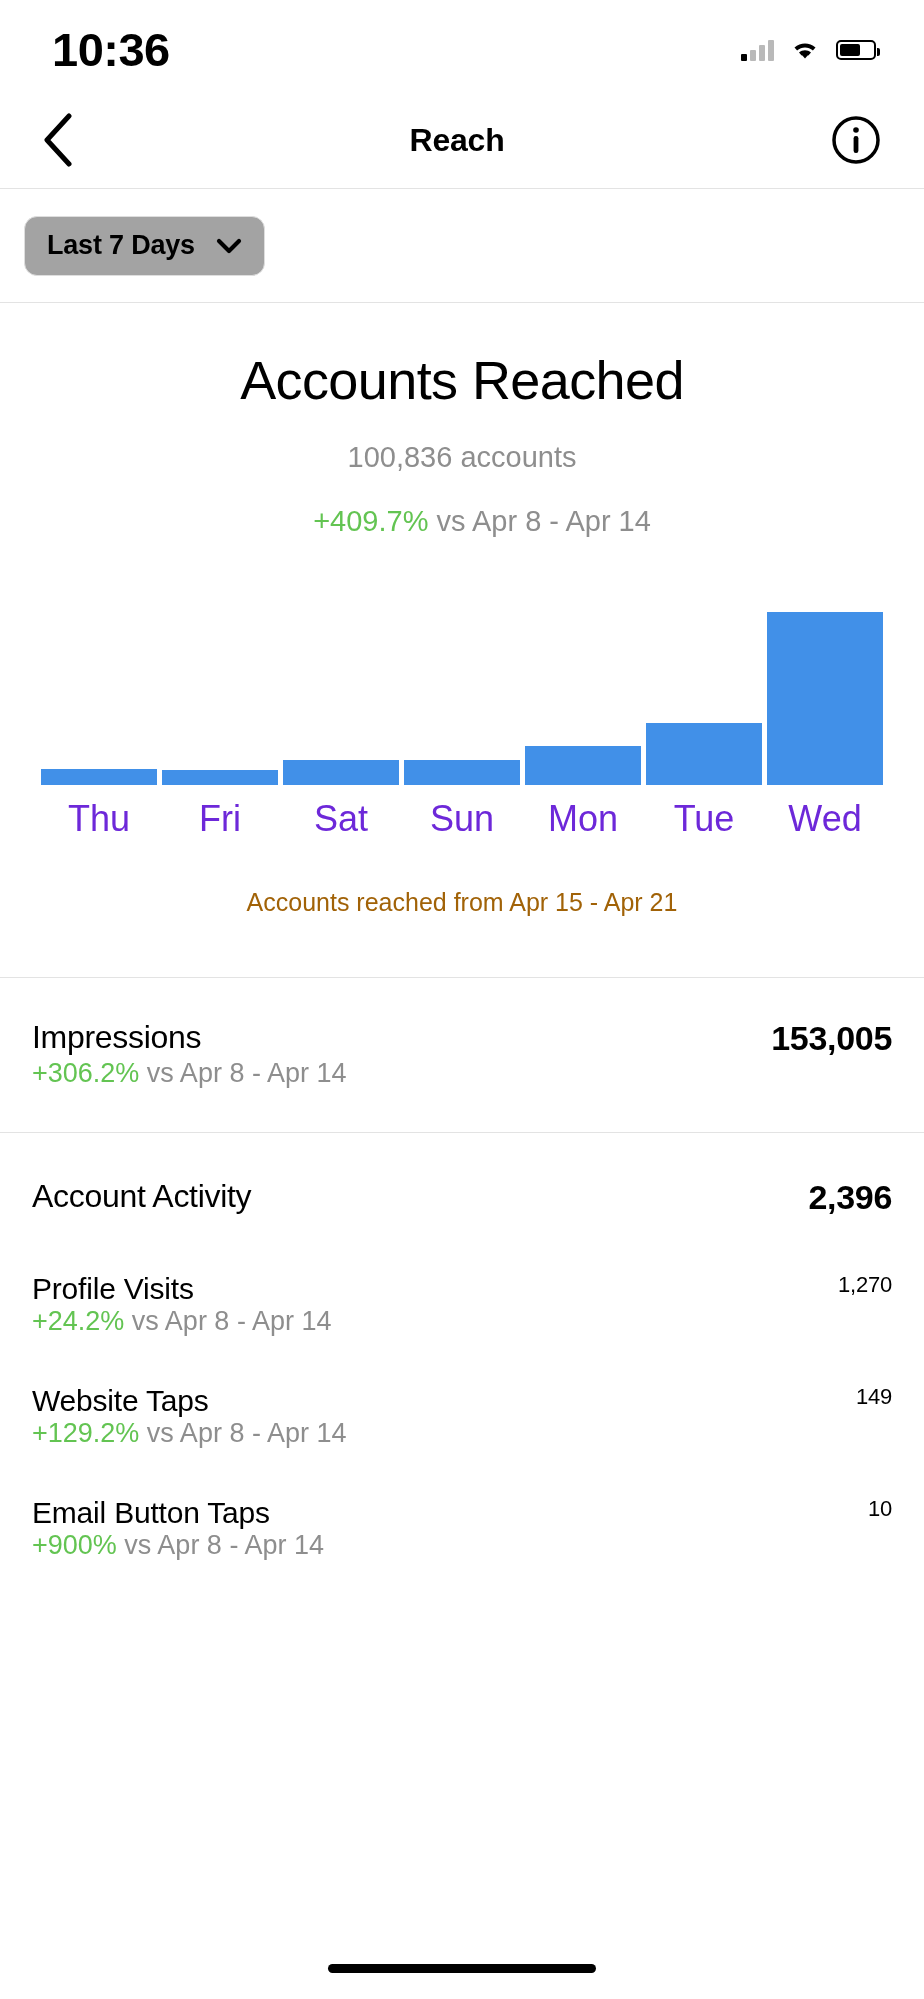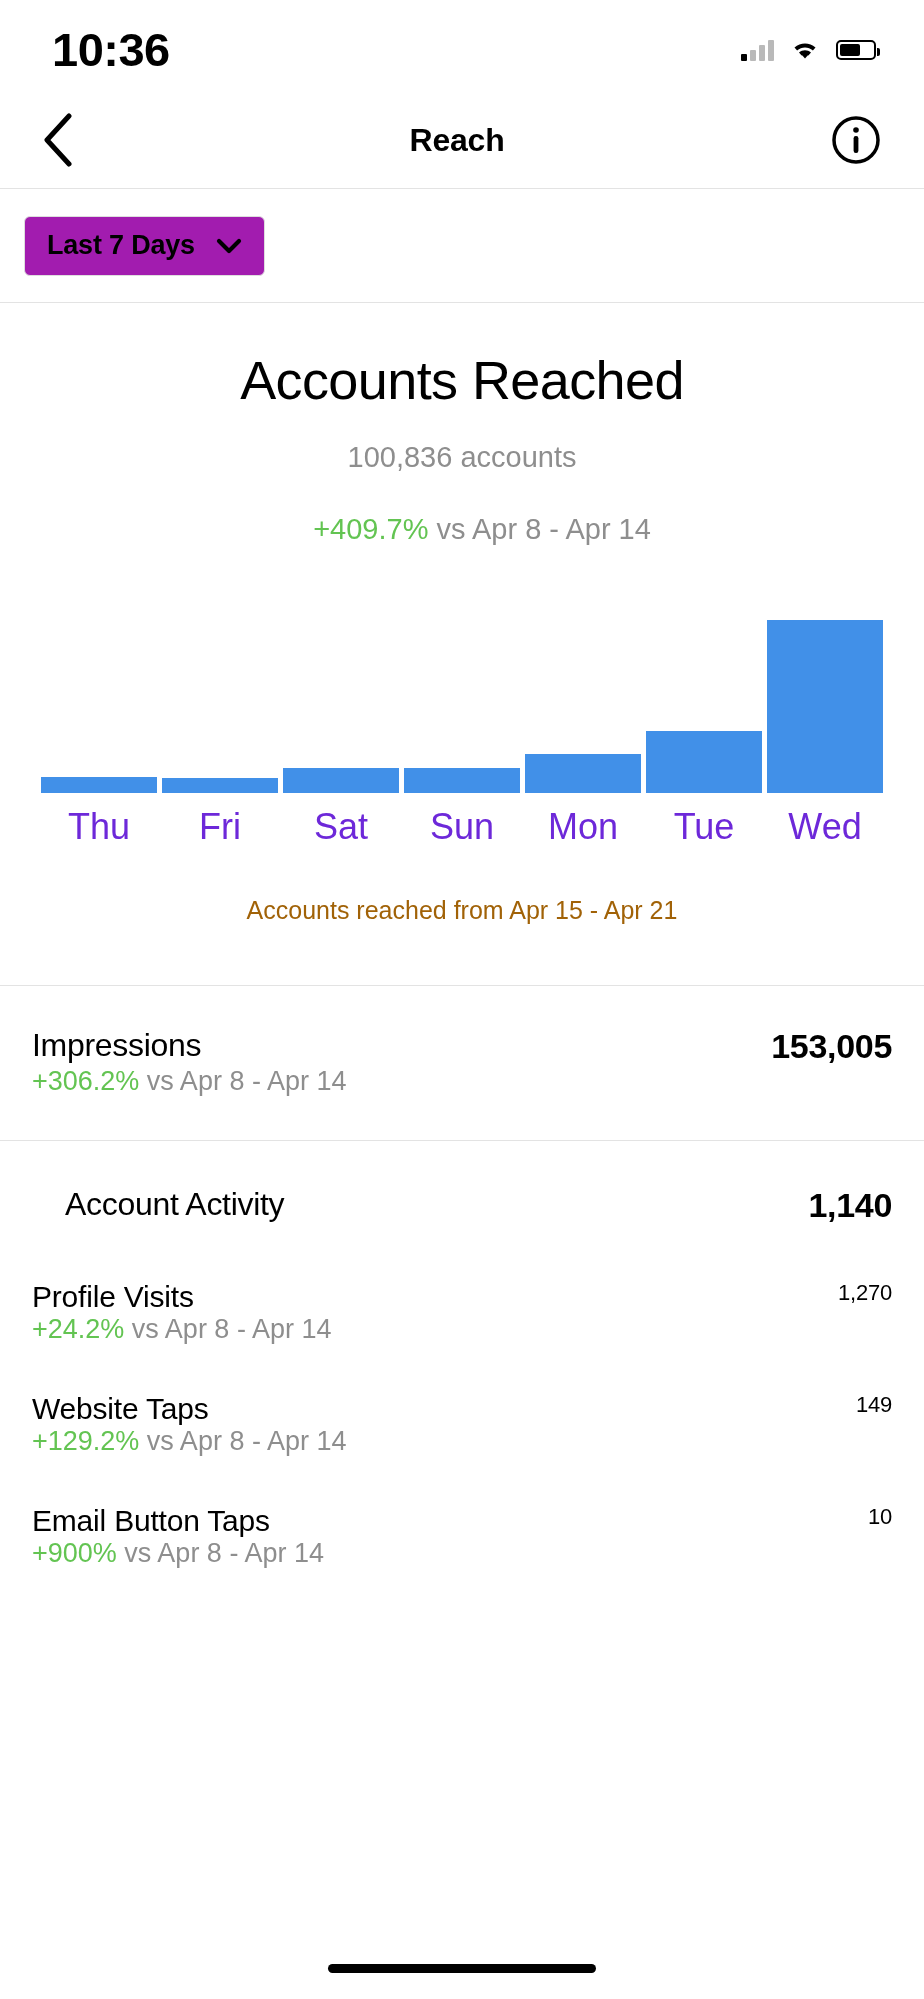--- a/index.html
+++ b/index.html
@@ -53,31 +53,31 @@
   .nav-title { font-size:32px; font-weight:700; letter-spacing:-0.2px; }
   .back-btn { width:56px; height:56px; display:flex; align-items:center; justify-content:center; }
   .info-btn { width:56px; height:56px; display:flex; align-items:center; justify-content:center; }
 
   .divider { height:1px; background:#e3e3e3; width:100%; }
 
   
   .filter-row { padding:27px 24px 26px 24px; }
   .pill {
     display:inline-flex; align-items:center; gap:21px;
-    border:1.5px solid #dedede; border-radius:6px;
+    border:1.5px solid #dedede; border-radius:13px;
     padding:13px 22px 14px 22px;
     font-size:27px; font-weight:700; letter-spacing:-0.2px;
-    background:#a21caf;
+    background:#a3a3a3;
   }
 
   
   .hero { padding:46px 0 0 0; text-align:center; }
   .hero-title { font-size:54px; font-weight:400; letter-spacing:-0.6px;text-align:center; }
   .hero-sub { font-size:29px; color:#8e8e8e; margin-top:30px; }
-  .hero-delta { font-size:29px; margin-top:39px;padding-left:40px; }
+  .hero-delta { font-size:29px; margin-top:31px;padding-left:40px; }
   .pos { color:#63c452; }
   .muted { color:#8e8e8e; }
 
   .chart-wrap { margin-top:63px; padding:0 41px; }
   .chart {
     height:184px;
     display:flex; align-items:flex-end; justify-content:space-between;
     border-bottom:0;
   }
   .bar {
@@ -103,21 +103,21 @@
   .metric-row {
     display:flex; justify-content:space-between; align-items:flex-start;
   }
   .metric-label-bold { font-size:32px; font-weight:400; letter-spacing:-0.3px; }
   .metric-label { font-size:30px; font-weight:400; letter-spacing:-0.2px; }
   .metric-value-bold { font-size:34px; font-weight:700; letter-spacing:-0.3px; }
   .metric-value { font-size:22px; font-weight:400; letter-spacing:-0.2px; }
   .metric-delta { font-size:27px; }
 
   .block-impressions { padding-top:41px; padding-bottom:43px; }
-  .block-activity-head { padding-top:45px; padding-bottom:12px;margin-left:33px; }
+  .block-activity-head { padding-top:45px; padding-bottom:12px; }
   .sub-metric { padding-top:47px; }
   .sub-metric:first-of-type { padding-top:43px; }
 
   
   .home-indicator {
     position:absolute; bottom:26px; left:50%; transform:translateX(-50%);
     width:268px; height:9px; background:#000; border-radius:5px;
   }
 </style>
 </head>
@@ -215,21 +215,21 @@
   <div class="metric-delta">
     <span class="pos">+306.2%</span>
     <span class="muted">vs Apr 8 - Apr 14</span>
   </div>
 </div>
 <div class="divider"></div>
 
 <div class="section block-activity-head">
   <div class="metric-row">
     <span class="metric-label-bold">Account Activity</span>
-    <span class="metric-value-bold">1,140</span>
+    <span class="metric-value-bold">2,396</span>
   </div>
 </div>
 
 <div class="section" id="activity-items">
     <div class="sub-metric">
       <div class="metric-row">
         <span class="metric-label">Profile Visits</span>
         <span class="metric-value">1,270</span>
       </div>
       <div class="metric-delta"><span class="pos">+24.2%</span> <span class="muted">vs Apr 8 - Apr 14</span></div>

